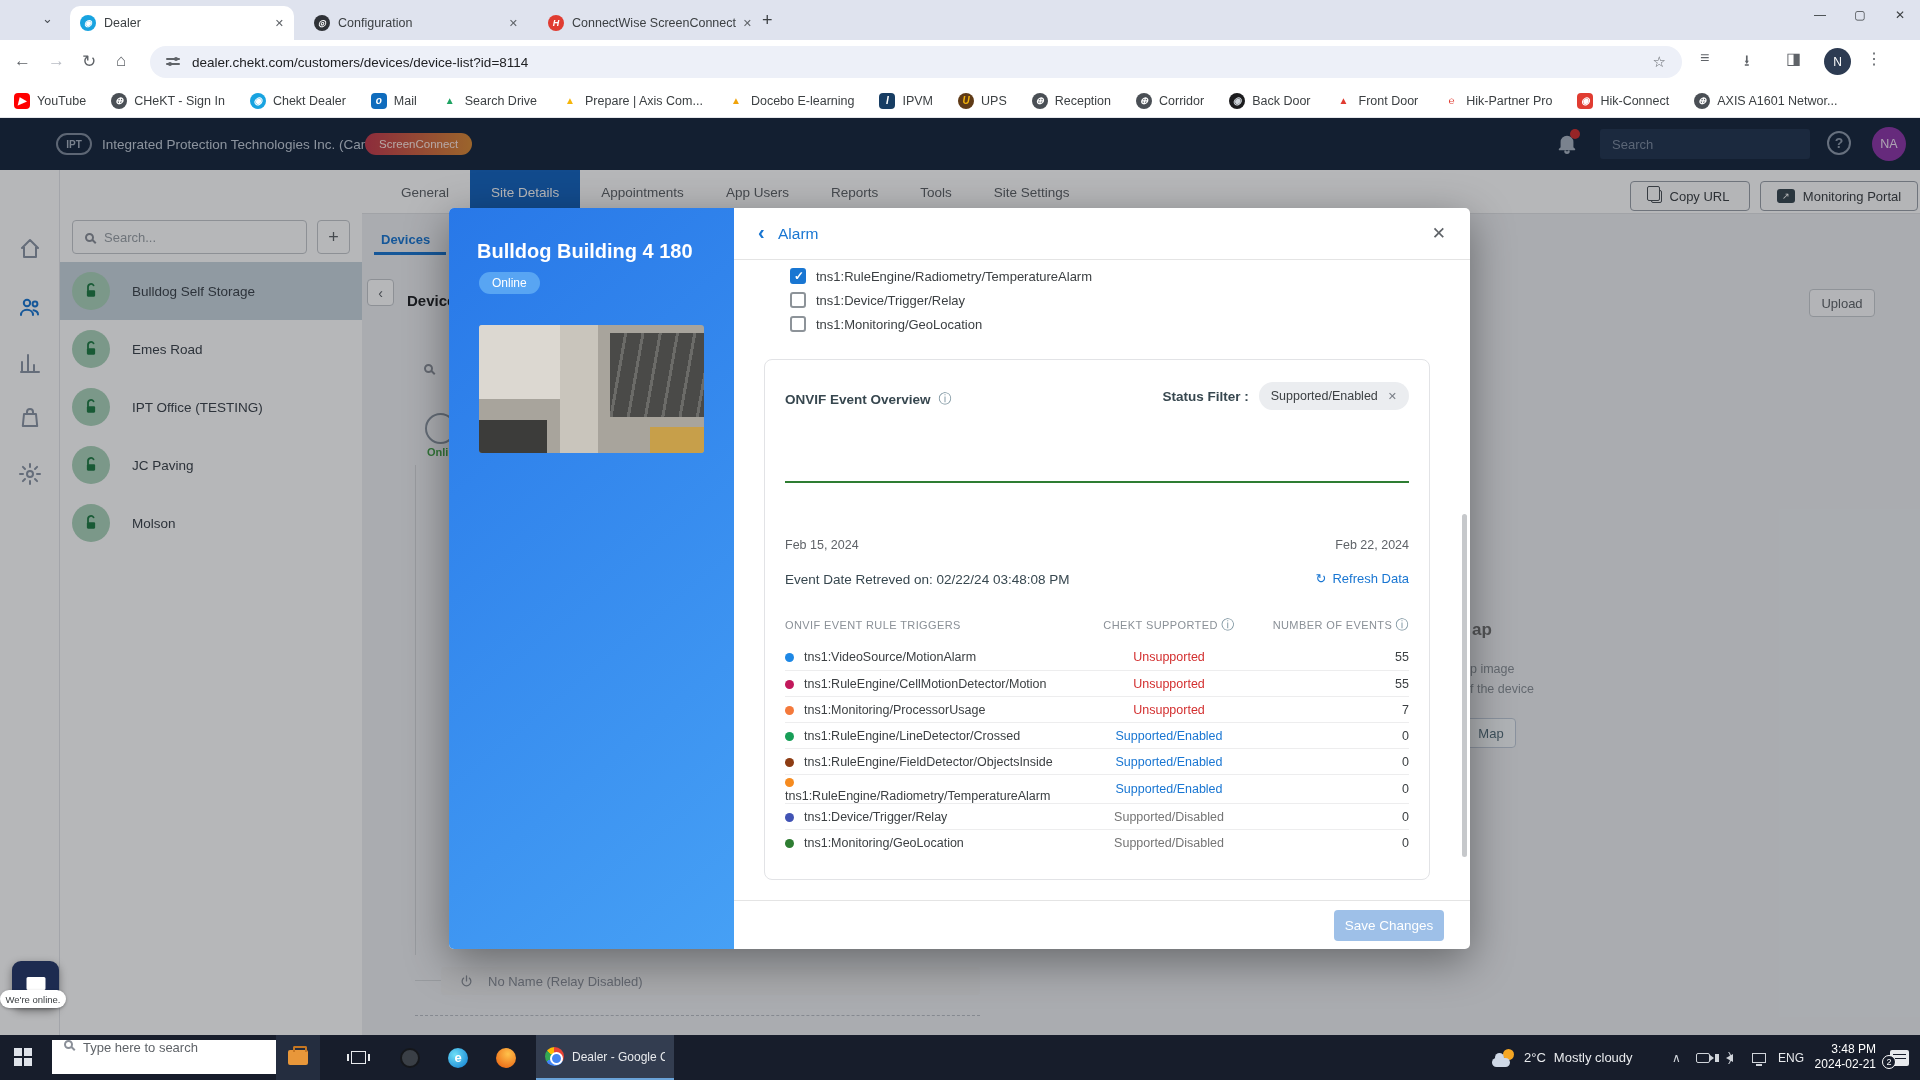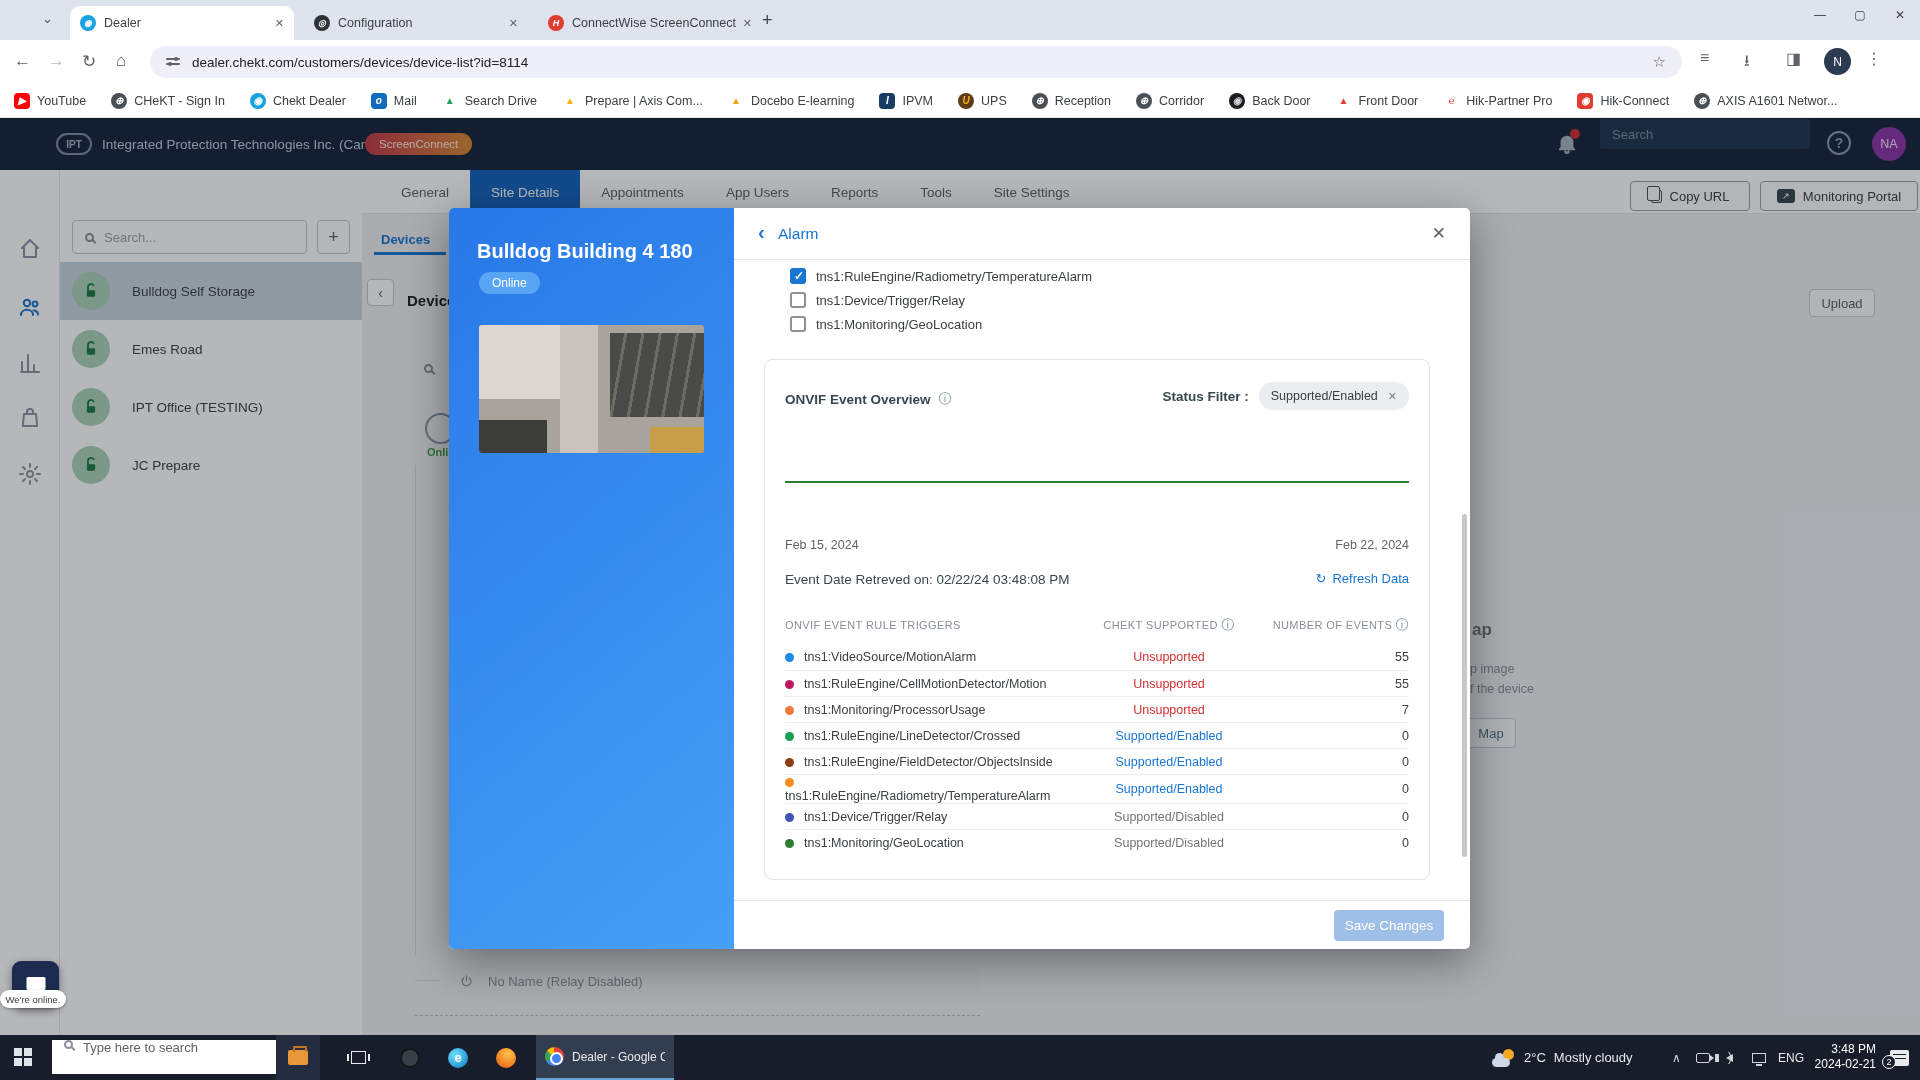--- a/index.html
+++ b/index.html
@@ -39,21 +39,21 @@
 .bm-ic.round{border-radius:50%}
 
 
 .page{position:absolute;left:0;top:118px;width:1920px;height:917px;background:#eef0f3;overflow:hidden}
 .apphead{position:absolute;left:0;top:0;width:1920px;height:52px;background:#16263d}
 .logo{position:absolute;left:56px;top:15px;width:36px;height:22px;border:2px solid #808c9d;border-radius:11px;color:#aab4c2;font-size:10px;font-weight:bold;display:flex;align-items:center;justify-content:center}
 .company{position:absolute;left:102px;top:19px;font-size:13.5px;color:#c3ccd8}
 .plan{position:absolute;left:365px;top:15px;height:22px;padding:0 14px;border-radius:11px;background:linear-gradient(90deg,#c4394c,#d98a35);color:#ffe9e2;font-size:11.5px;display:flex;align-items:center}
 .bell{position:absolute;left:1556px;top:13px}
 .belldot{position:absolute;left:14px;top:-2px;width:10px;height:10px;border-radius:50%;background:#d32f2f}
-.hsearch{position:absolute;left:1600px;top:1px;width:210px;height:30px;background:#21344f;border-radius:3px;color:#7d8ba0;font-size:13px;display:flex;align-items:center;padding-left:12px}
+.hsearch{position:absolute;left:1600px;top:11px;width:210px;height:30px;background:#21344f;border-radius:3px;color:#7d8ba0;font-size:13px;display:flex;align-items:center;padding-left:12px}
 .help{position:absolute;left:1827px;top:13px;width:24px;height:24px;border:2px solid #8e9aab;border-radius:50%;color:#8e9aab;font-size:14px;font-weight:bold;display:flex;align-items:center;justify-content:center}
 .avatar{position:absolute;left:1872px;top:9px;width:34px;height:34px;border-radius:50%;background:#8d35a8;color:#f2e3f6;font-size:12.5px;display:flex;align-items:center;justify-content:center}
 
 .toolbar{position:absolute;left:0;top:52px;width:1920px;height:44px;background:#fff;border-bottom:1px solid #e1e3e6}
 .filterbtn{position:absolute;left:80px;top:9px;width:62px;height:30px;border:1px solid #b7bcc2;border-radius:4px;display:flex;align-items:center;justify-content:center;gap:6px;font-size:13px;color:#5f6368}
 .fltic{display:inline-block;width:12px}
 .fltic i{display:block;height:2px;background:#5f6368;margin:2px auto;border-radius:1px}
 .fltic i:nth-child(1){width:12px}.fltic i:nth-child(2){width:8px}.fltic i:nth-child(3){width:4px}
 .pager{position:absolute;left:240px;top:14px;font-size:13px;color:#4a4f55}
 .pgprev{position:absolute;left:312px;top:11px;font-size:16px;color:#c0c4ca}
@@ -480,21 +480,30 @@
           </span>
           <span class="s-name">IPT Office (TESTING)</span>
         </div>
           <div class="site">
           <span class="s-av">
             <svg width="18" height="18" viewBox="0 0 24 24">
                 <path d="M8 11V6.5a4 4 0 017.4-2" fill="none" stroke="#1e7a43" stroke-width="2.4" stroke-linecap="round"></path>
                 <rect x="6.5" y="11" width="11" height="8.5" rx="1.5" fill="#1e7a43"></rect>
               </svg>
           </span>
-          <span class="s-name">JC Prepare</span>
+          <span class="s-name">JC Paving</span>
+        </div>
+          <div class="site">
+          <span class="s-av">
+            <svg width="18" height="18" viewBox="0 0 24 24">
+                <path d="M8 11V6.5a4 4 0 017.4-2" fill="none" stroke="#1e7a43" stroke-width="2.4" stroke-linecap="round"></path>
+                <rect x="6.5" y="11" width="11" height="8.5" rx="1.5" fill="#1e7a43"></rect>
+              </svg>
+          </span>
+          <span class="s-name">Molson</span>
         </div>
         </div>
     </div>
 
     <span class="frag devtab">Devices</span>
     <span class="frag devtab-ul"></span>
     <span class="frag collapse">‹</span>
     <span class="frag devtitle">Device</span>
     <span class="frag fr-lens"><span class="lens"></span></span>
     <span class="frag devcirc"></span>

